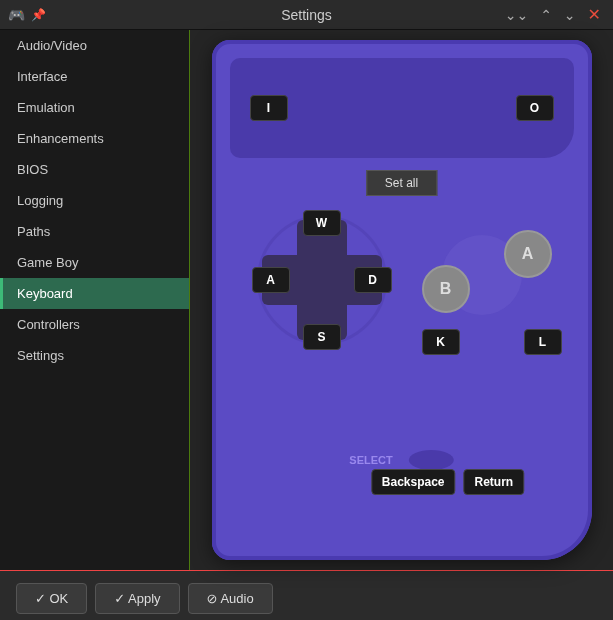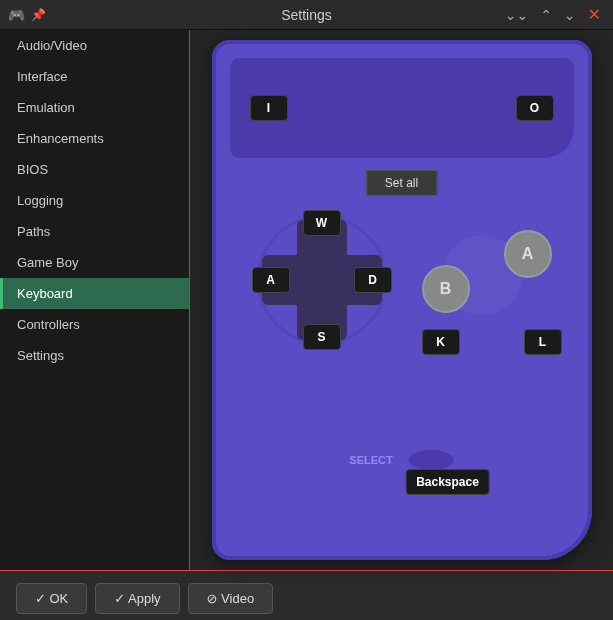--- a/index.html
+++ b/index.html
@@ -432,23 +432,24 @@
 
       <div class="select-start-area">
         <div class="select-btn">
           <span class="select-label">SELECT</span>
           <button class="oval-btn"></button>
         </div>
       </div>
 
       <div class="select-start-keys">
         <button class="key-btn">Backspace</button>
+        <button class="key-btn">Return</button>
       </div>
 
     </div>
   </div>
 </div>
 
 <div class="bottom-bar">
   <button class="bottom-btn">✓ OK</button>
   <button class="bottom-btn">✓ Apply</button>
-  <button class="bottom-btn">⊘ Video</button>
+  <button class="bottom-btn">⊘ Audio</button>
 </div>
 
 </body></html>

